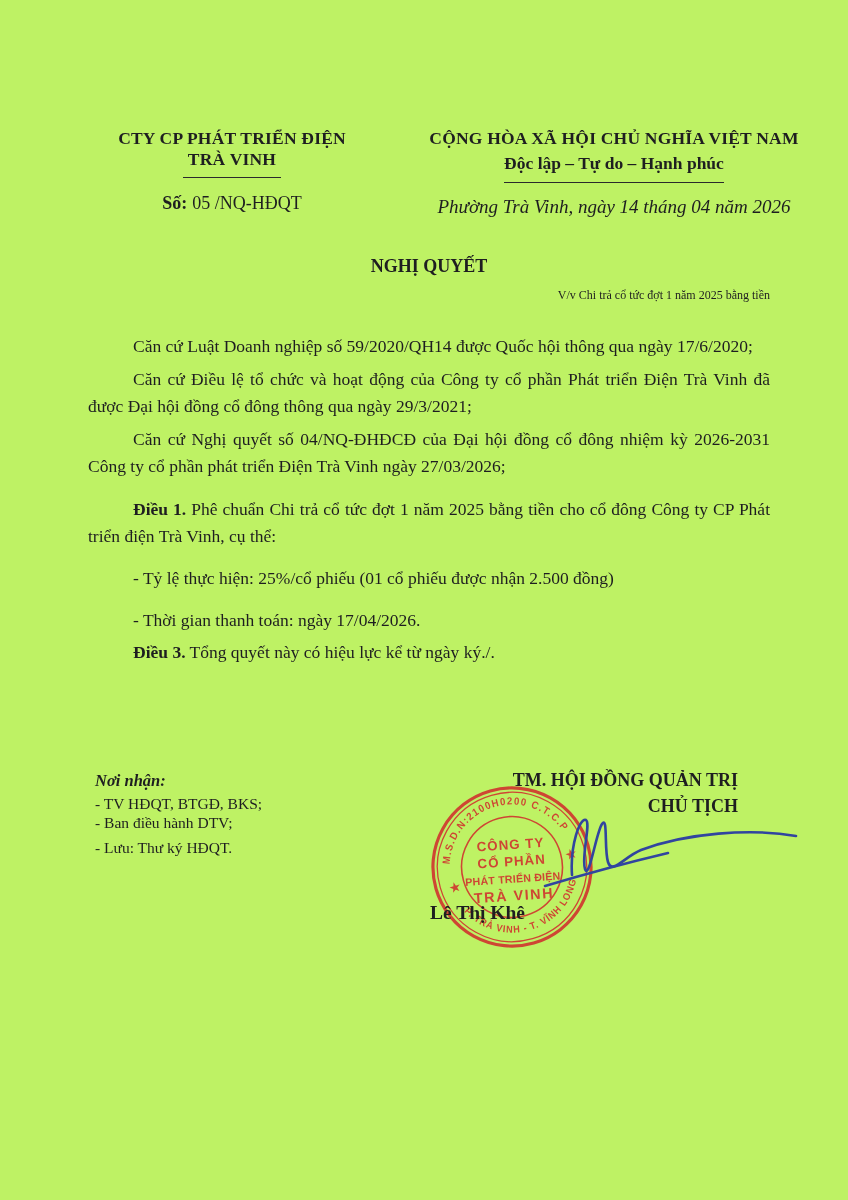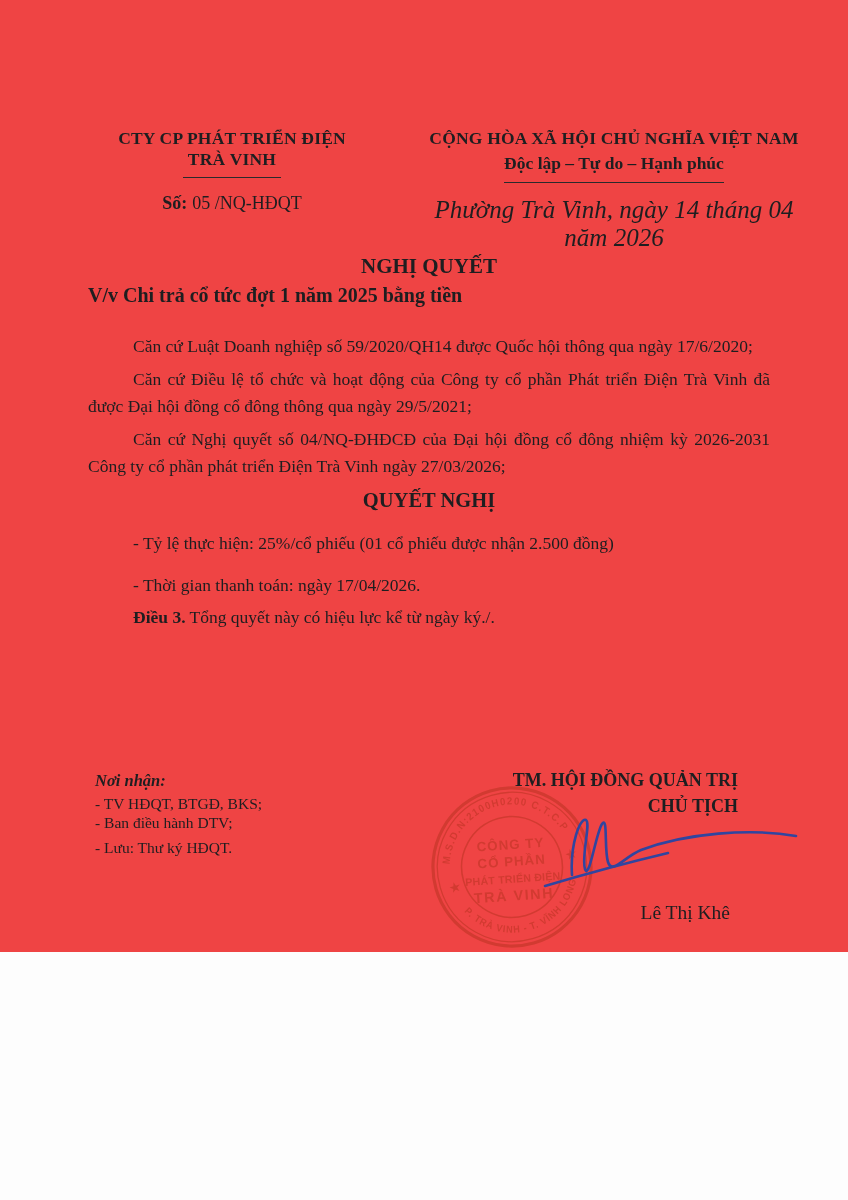--- a/index.html
+++ b/index.html
@@ -1,53 +1,53 @@
 <!DOCTYPE html>
 <html><head>
 <meta charset="utf-8">
 <style>
   html,body{margin:0;padding:0;background:#fdfdfd;}
   .page{
-    position:relative;width:848px;height:952px;background:#ef4444;
+    position:relative;width:848px;height:1200px;background:#bef264;
     font-family:"Liberation Serif", serif;color:#1e1e20;overflow:hidden;
   }
   
   .hdr-left{position:absolute;left:86px;top:128px;width:292px;text-align:center;}
   .hdr-line{font-weight:bold;font-size:17.5px;line-height:21px;letter-spacing:.2px;}
   .rule-left{width:98px;border-top:1.7px solid #2a2a2c;margin:7px auto 0;}
   .doc-no{margin-top:15px;font-size:18px;}
   .doc-no .val{margin-left:5px;}
   .hdr-right{position:absolute;left:414px;top:128px;width:400px;text-align:center;}
   .motto{margin-top:4px;}
   .motto-inner{display:inline-block;font-weight:bold;font-size:17.5px;line-height:21px;
     padding-bottom:8px;border-bottom:1.7px solid #2a2a2c;}
-  .dateline{margin-top:13px;font-style:italic;font-size:25px;}
+  .dateline{margin-top:13px;font-style:italic;font-size:19px;}
   
   .docbody{position:absolute;left:88px;top:252px;width:682px;font-size:17.5px;line-height:27px;}
-  .doc-title{margin:0;text-align:center;font-size:21px;line-height:29px;font-weight:bold;}
-  .doc-sub{margin:2px 0 0;text-align:left;font-size:20px;line-height:24px;font-weight:bold;}
+  .doc-title{margin:0;text-align:center;font-size:18px;line-height:29px;font-weight:bold;}
+  .doc-sub{margin:2px 0 0;text-align:right;font-size:12px;line-height:24px;font-weight:normal;}
   .docbody p{margin:0;}
   p.recital{margin-top:6px;text-align:justify;text-indent:45px;}
   p.recital.first{margin-top:26px;}
   .resolve{margin:5px 0 0;text-align:center;font-size:20.5px;line-height:30px;font-weight:bold;}
   p.article{text-align:justify;text-indent:45px;}
   p.article.a1{margin-top:16px;}
   p.article.a2{margin-top:6px;}
   p.article.a3{margin-top:5px;}
   p.bullet{margin-top:15px;padding-left:45px;}
   
   .recipients{position:absolute;left:95px;top:772px;font-size:15.5px;line-height:18.5px;}
   .rh{font-weight:bold;font-style:italic;font-size:16.5px;margin-bottom:4px;}
   .ri{margin-top:1px;}
   .ri.lu{margin-top:6px;}
   .sigblock{position:absolute;left:420px;top:768px;width:318px;text-align:right;
     font-weight:bold;font-size:18px;line-height:25px;}
   .sb2{margin-top:1px;}
-  .signer{position:absolute;left:430px;top:902px;width:300px;text-align:right;
-    font-weight:normal;font-size:19.5px;}
+  .signer{position:absolute;left:430px;top:902px;width:300px;text-align:left;
+    font-weight:bold;font-size:19.5px;}
   
   .stamp{position:absolute;left:428px;top:783px;opacity:.93;}
   .stamp circle{fill:none;stroke:#d03a30;}
   .stamp text{fill:#d03a30;font-family:"Liberation Sans", sans-serif;font-weight:bold;}
   .ring{font-size:10.5px;letter-spacing:1.4px;}
   .ringb{font-size:10px;letter-spacing:1px;}
   .star{font-size:12px;text-anchor:middle;}
   .c1{font-size:13.5px;text-anchor:middle;letter-spacing:1px;}
   .c2{font-size:10.8px;text-anchor:middle;letter-spacing:.2px;}
   .c3{font-size:14.5px;text-anchor:middle;letter-spacing:1.6px;}
@@ -75,25 +75,27 @@
       <span class="motto-inner">Độc lập – Tự do – Hạnh phúc</span>
     </div>
     <div class="dateline">Phường Trà Vinh, ngày 14 tháng 04 năm 2026</div>
   </div>
 
   <div class="docbody">
     <h1 class="doc-title">NGHỊ QUYẾT</h1>
     <h2 class="doc-sub">V/v Chi trả cổ tức đợt 1 năm 2025 bằng tiền</h2>
 
     <p class="recital first">Căn cứ Luật Doanh nghiệp số 59/2020/QH14 được Quốc hội thông qua ngày 17/6/2020;</p>
-    <p class="recital">Căn cứ Điều lệ tổ chức và hoạt động của Công ty cổ phần Phát triển Điện Trà Vinh đã được Đại hội đồng cổ đông thông qua ngày 29/5/2021;</p>
+    <p class="recital">Căn cứ Điều lệ tổ chức và hoạt động của Công ty cổ phần Phát triển Điện Trà Vinh đã được Đại hội đồng cổ đông thông qua ngày 29/3/2021;</p>
     <p class="recital">Căn cứ Nghị quyết số 04/NQ-ĐHĐCĐ của Đại hội đồng cổ đông nhiệm kỳ 2026-2031 Công ty cổ phần phát triển Điện Trà Vinh ngày 27/03/2026;</p>
 
-    <h3 class="resolve">QUYẾT NGHỊ</h3>
 
+    <p class="article a1">
+      <strong>Điều 1.</strong><span> Phê chuẩn Chi trả cổ tức đợt 1 năm 2025 bằng tiền cho cổ đông Công ty CP Phát triển điện Trà Vinh, cụ thể:</span>
+    </p>
     <p class="bullet">- Tỷ lệ thực hiện: 25%/cổ phiếu (01 cổ phiếu được nhận 2.500 đồng)</p>
     <p class="bullet">- Thời gian thanh toán: ngày 17/04/2026.</p>
 
     <p class="article a3">
       <strong>Điều 3.</strong><span> Tổng quyết này có hiệu lực kể từ ngày ký./.</span>
     </p>
   </div>
 
   <div class="recipients">
     <div class="rh">Nơi nhận:</div>

